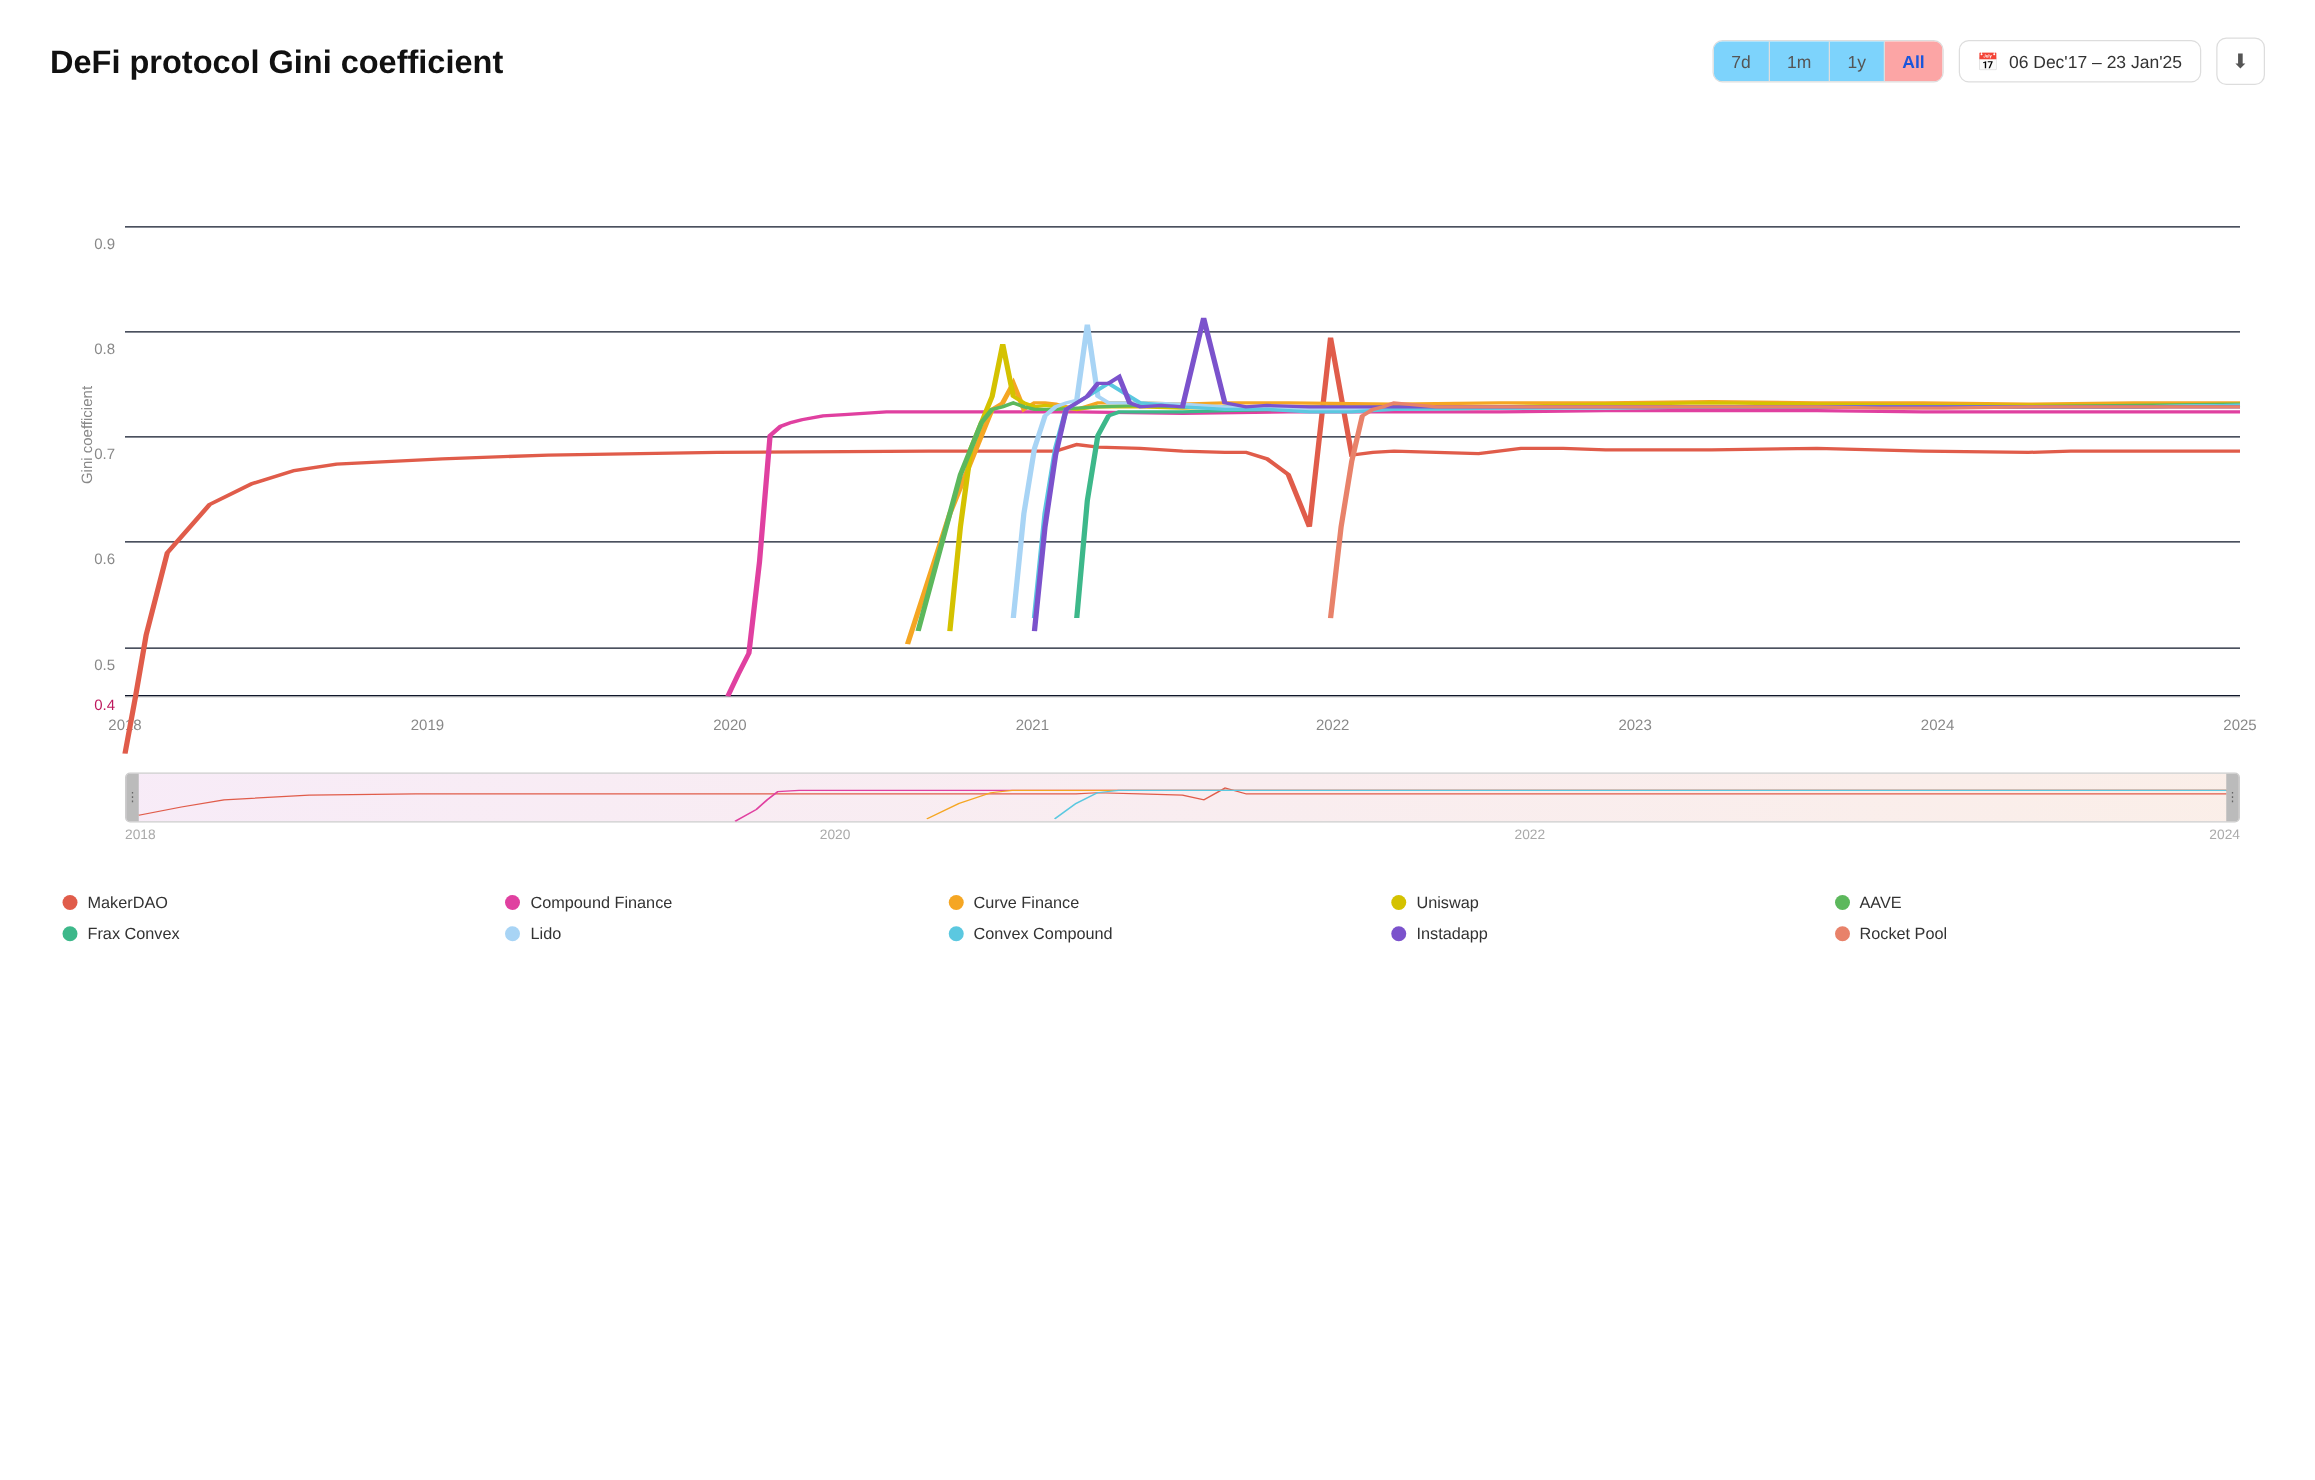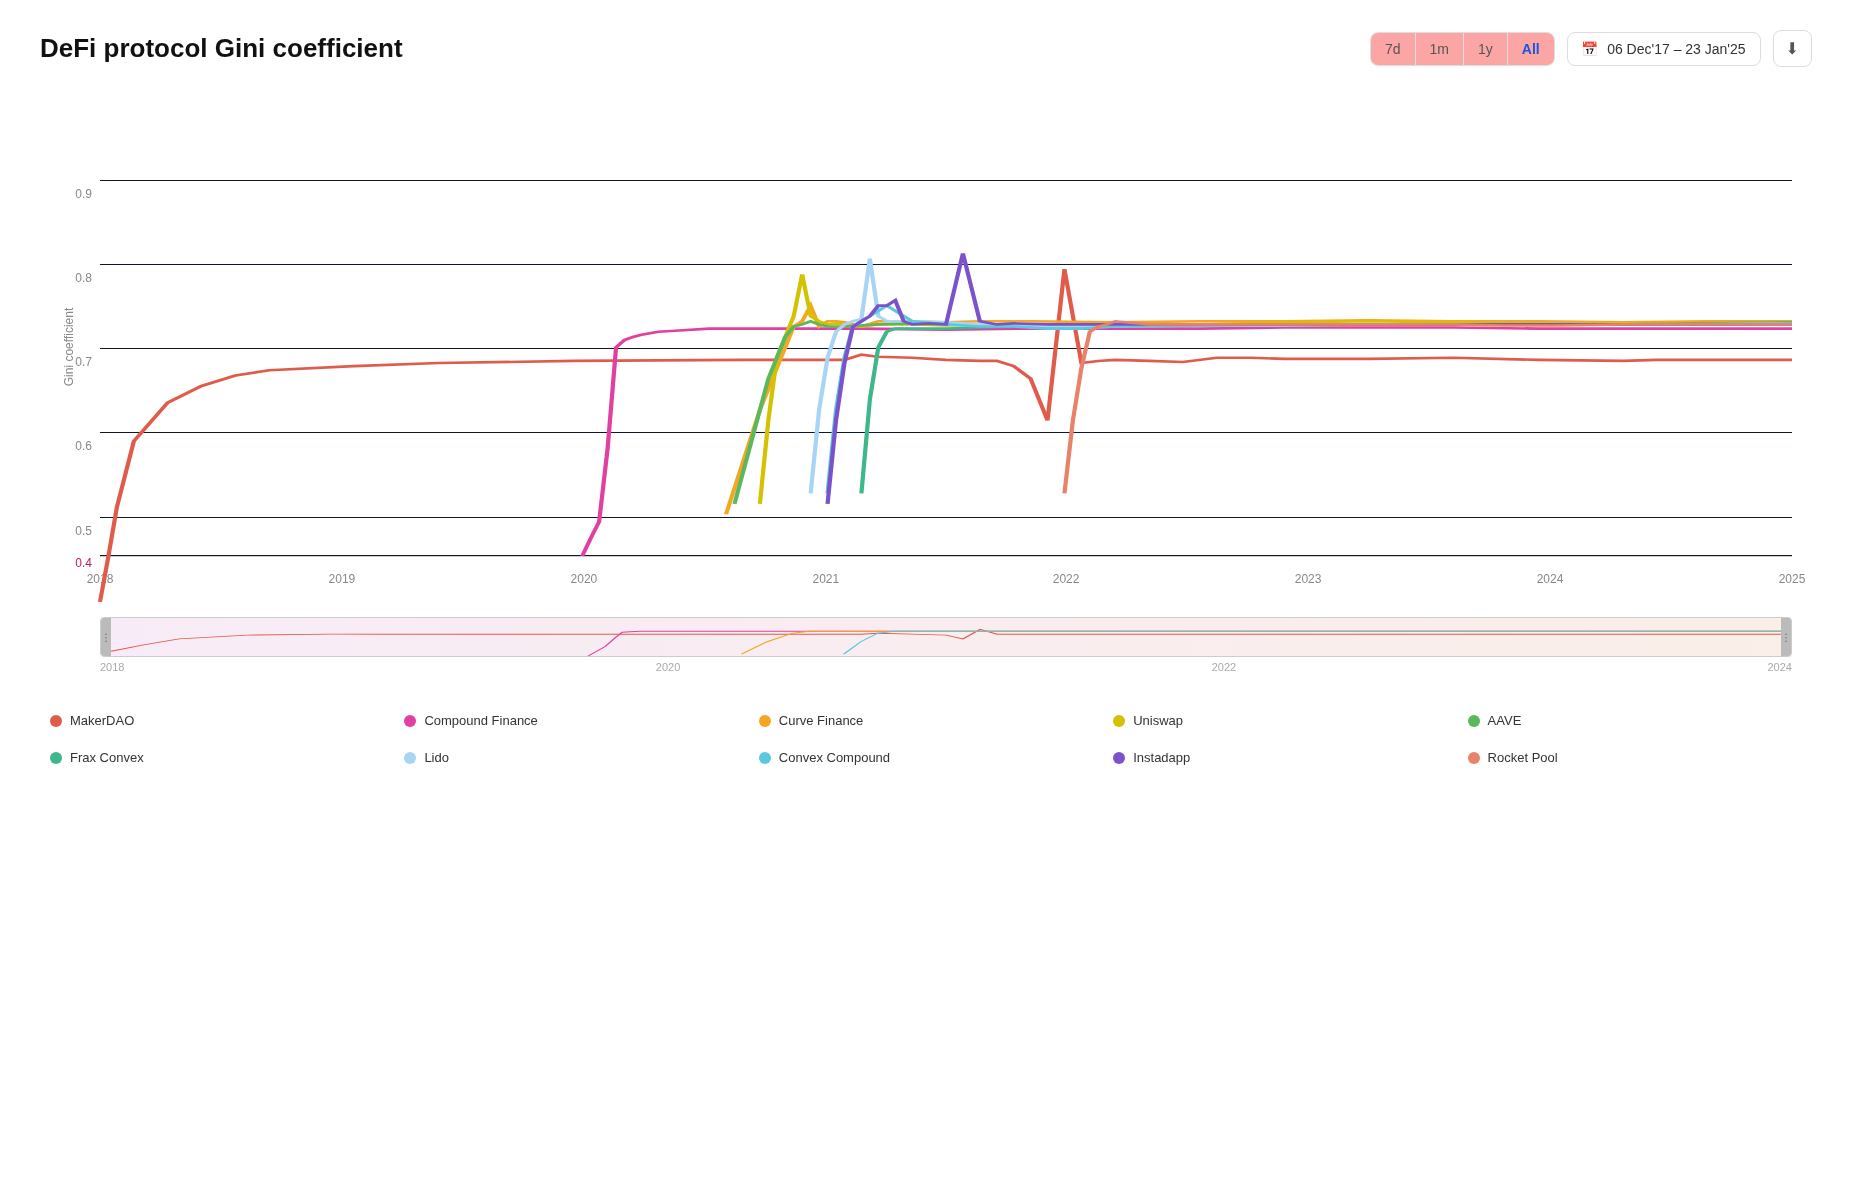--- a/index.html
+++ b/index.html
@@ -27,21 +27,21 @@
     }
     .time-buttons {
       display: flex;
       border: 1px solid #ddd;
       border-radius: 8px;
       overflow: hidden;
     }
     .time-btn {
       padding: 8px 14px;
       border: none;
-      background: #fca5a5;
+      background: #7dd3fc;
       cursor: pointer;
       font-size: 14px;
       color: #555;
       border-right: 1px solid #ddd;
     }
     .time-btn:last-child { border-right: none; }
     .time-btn.active {
       background: #fca5a5;
       color: #1a56db;
       font-weight: 600;
@@ -115,21 +115,21 @@
     svg.chart-svg {
       position: absolute;
       top: 0; left: 0;
       width: 100%;
       height: 100%;
       overflow: visible;
     }
     .legend {
       display: grid;
       grid-template-columns: repeat(5, 1fr);
-      gap: 22px 20px;
+      gap: 10px 20px;
       margin-top: 50px;
       padding: 0 10px;
     }
     .legend-item {
       display: flex;
       align-items: center;
       gap: 8px;
       font-size: 13px;
       color: #333;
     }

